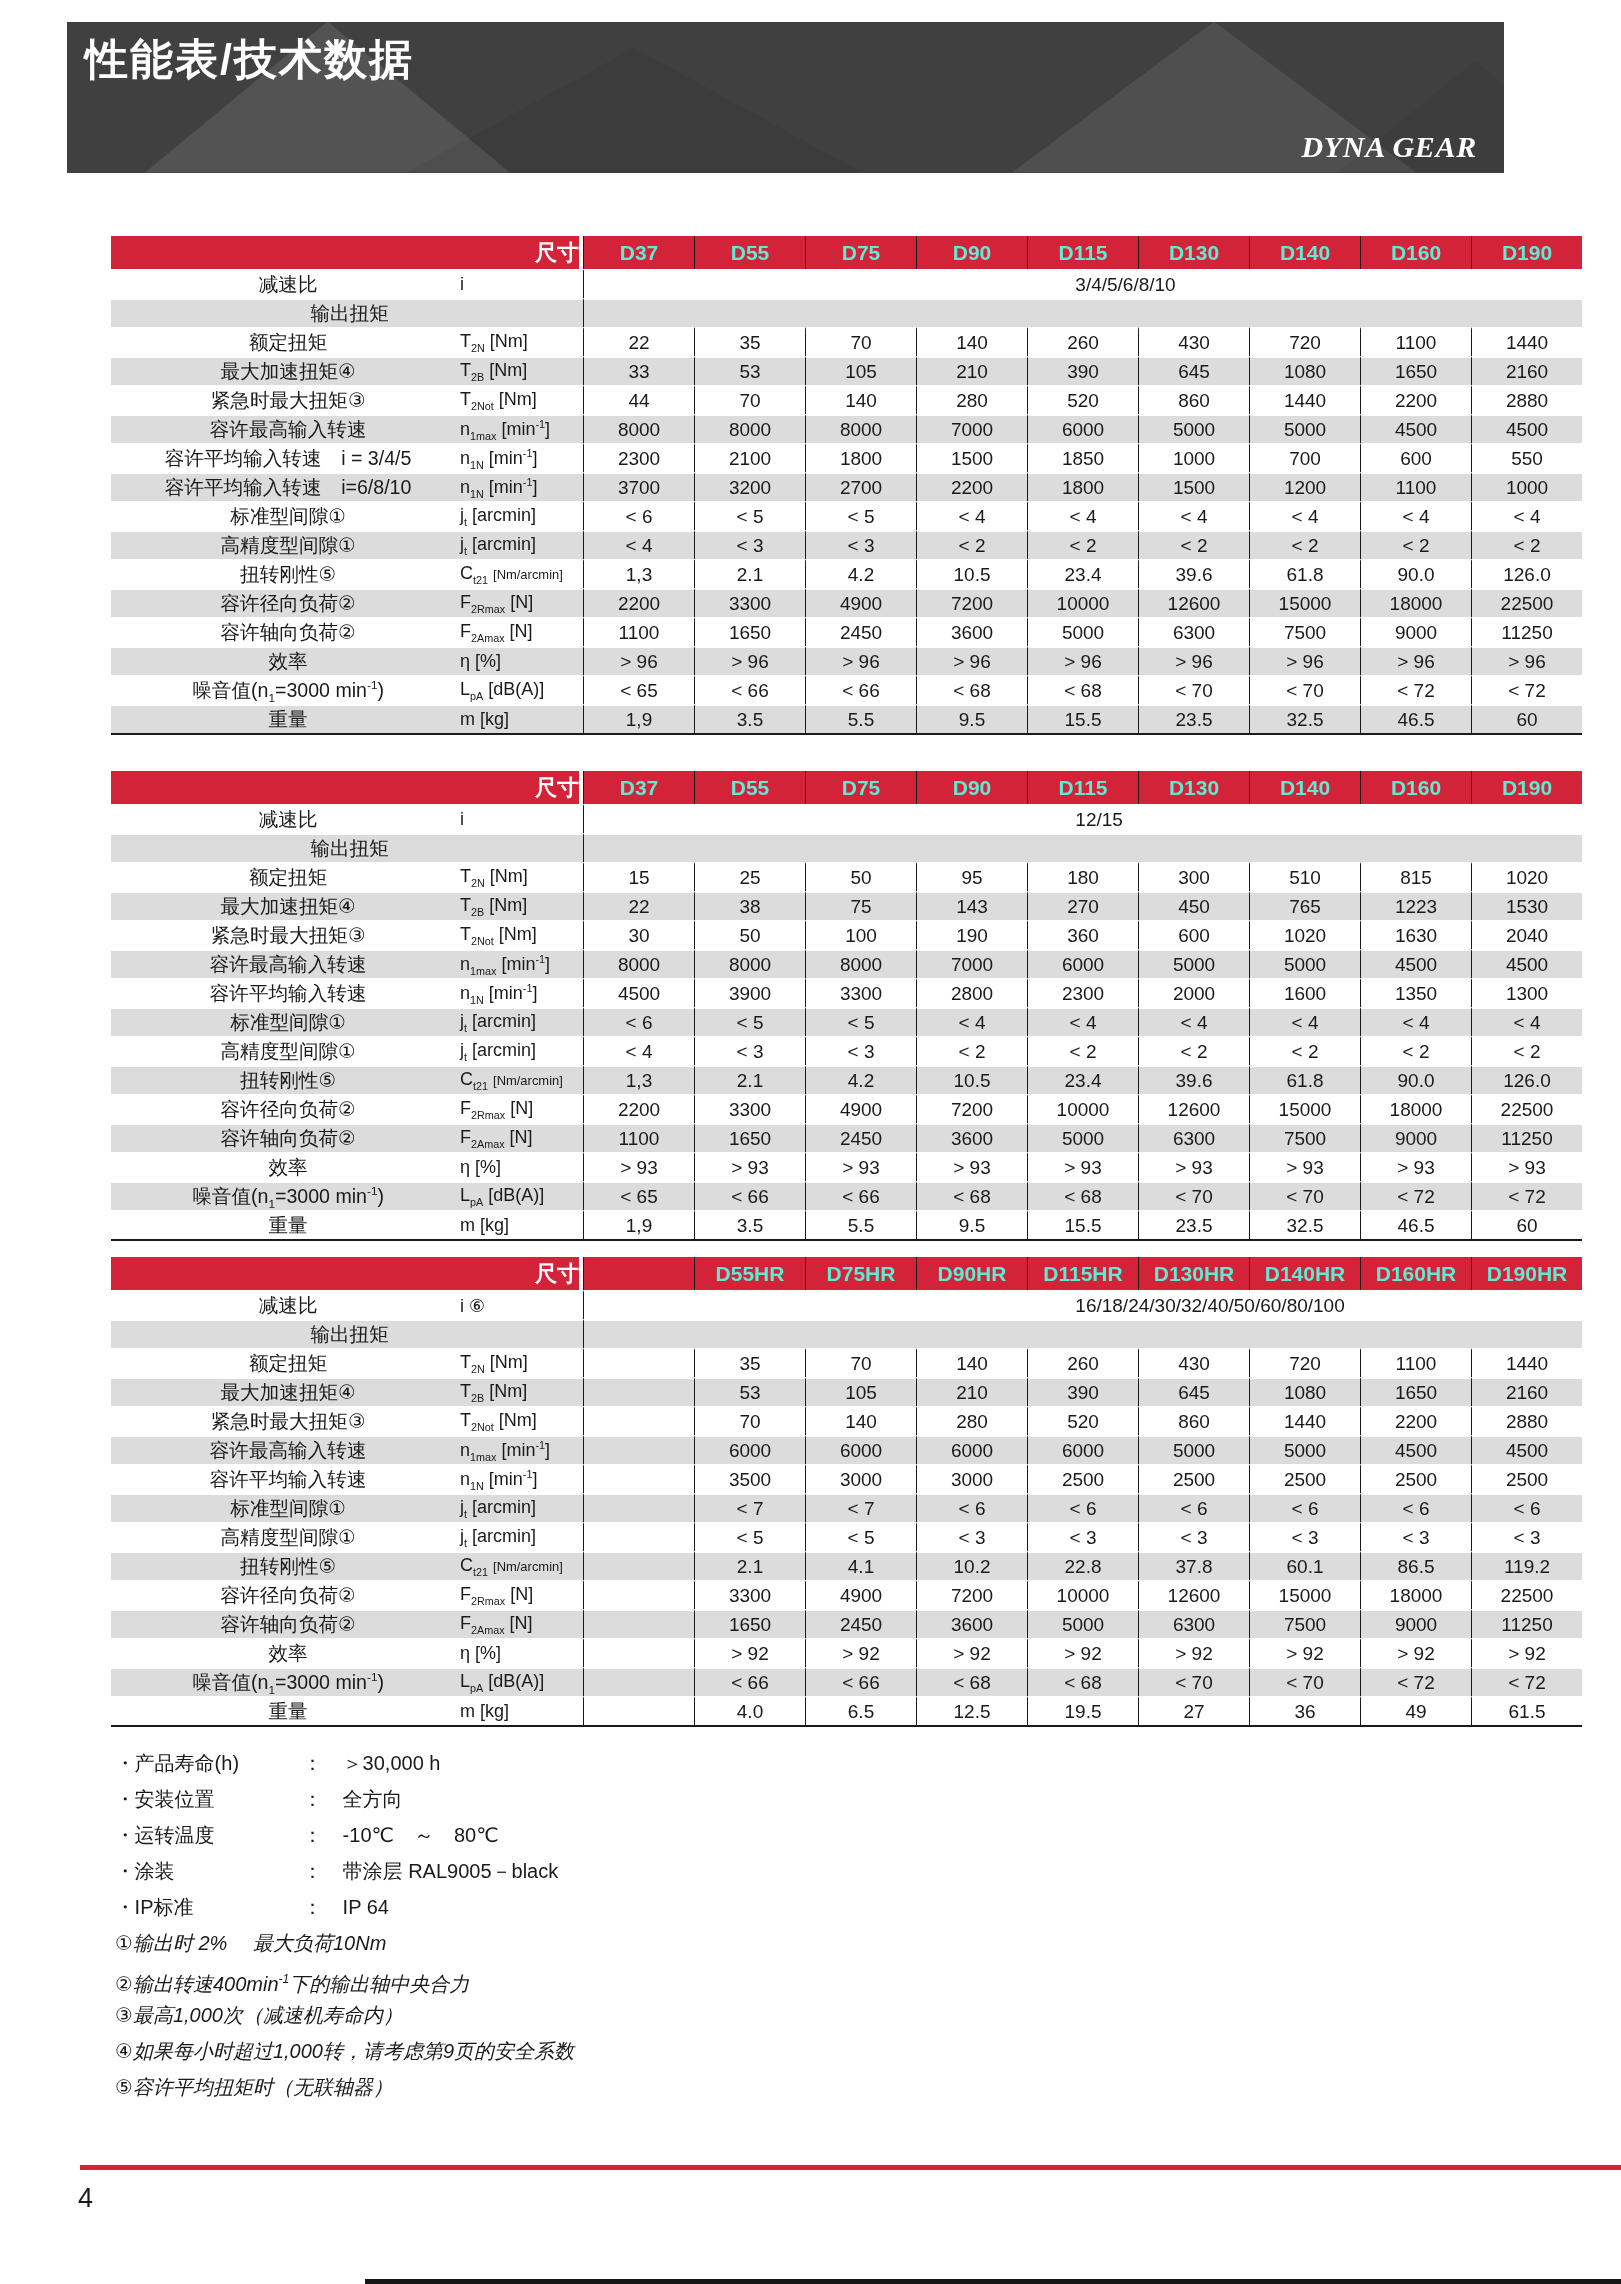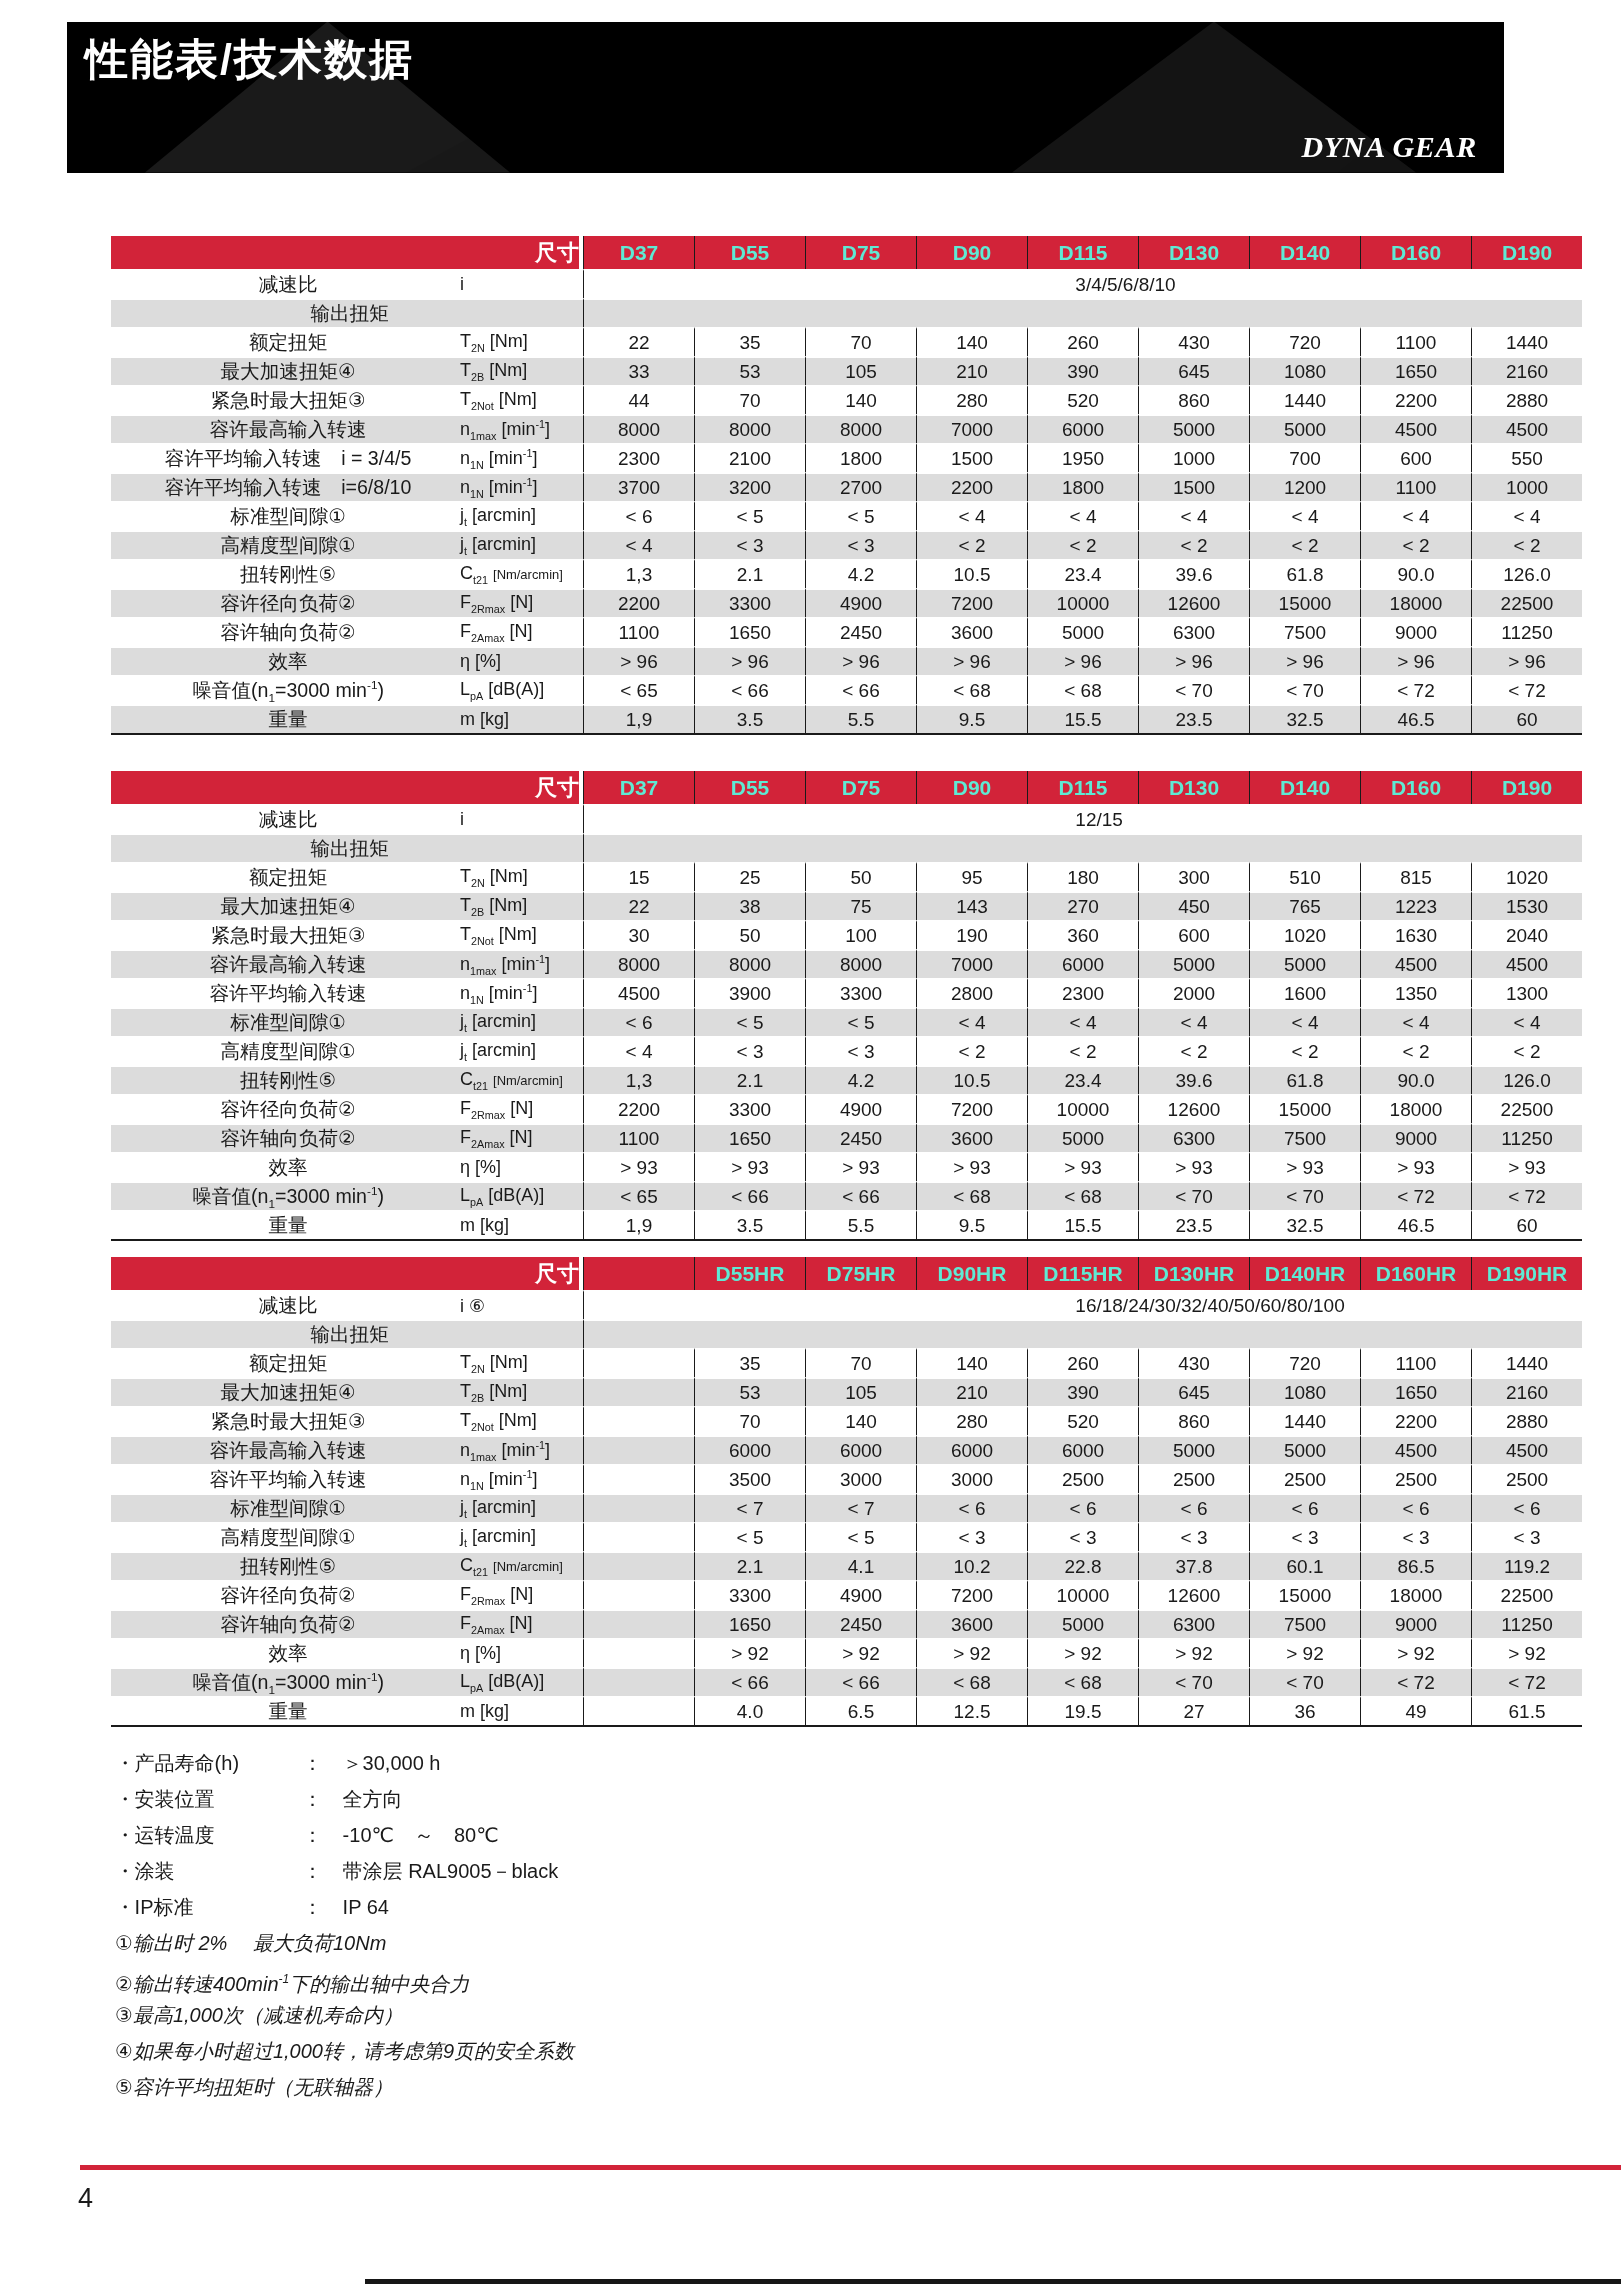--- a/index.html
+++ b/index.html
@@ -4,21 +4,21 @@
 <style>
   html,body{margin:0;padding:0;}
   body{
     width:1622px;height:2284px;position:relative;background:#ffffff;
     font-family:"Liberation Sans","DejaVu Sans",sans-serif;color:#1a1a1a;
     overflow:hidden;
   }
   
   .banner{
     position:absolute;left:67px;top:21.5px;width:1437px;height:151px;
-    background:#000000;overflow:hidden;text-align:center;
+    background:#404040;overflow:hidden;text-align:center;
   }
   .banner .tri{position:absolute;}
   .tri1{left:78px;top:0;width:365px;height:151px;background:rgba(255,255,255,0.10);
         clip-path:polygon(0 100%,50% 0,100% 100%);}
   .tri2{left:339px;top:26px;width:456px;height:125px;background:rgba(0,0,0,0.05);
         clip-path:polygon(0 100%,50% 0,100% 100%);}
   .tri3{left:945px;top:0;width:404px;height:151px;background:rgba(255,255,255,0.08);
         clip-path:polygon(0 100%,50% 0,100% 100%);}
   .tri4{left:1271px;top:39px;width:274px;height:112px;background:rgba(0,0,0,0.04);
         clip-path:polygon(0 100%,50% 0,100% 100%);}
@@ -168,21 +168,21 @@
           <td class="val">4500</td>
           <td class="val">4500</td>
         </tr>
         <tr>
           <td class="label">容许平均输入转速　i = 3/4/5</td>
           <td class="sym">n<sub>1N</sub> [min<sup>-1</sup>]</td>
           <td class="val">2300</td>
           <td class="val">2100</td>
           <td class="val">1800</td>
           <td class="val">1500</td>
-          <td class="val">1950</td>
+          <td class="val">1850</td>
           <td class="val">1000</td>
           <td class="val">700</td>
           <td class="val">600</td>
           <td class="val">550</td>
         </tr>
         <tr class="gray">
           <td class="label">容许平均输入转速　i=6/8/10</td>
           <td class="sym">n<sub>1N</sub> [min<sup>-1</sup>]</td>
           <td class="val">3700</td>
           <td class="val">3200</td>

